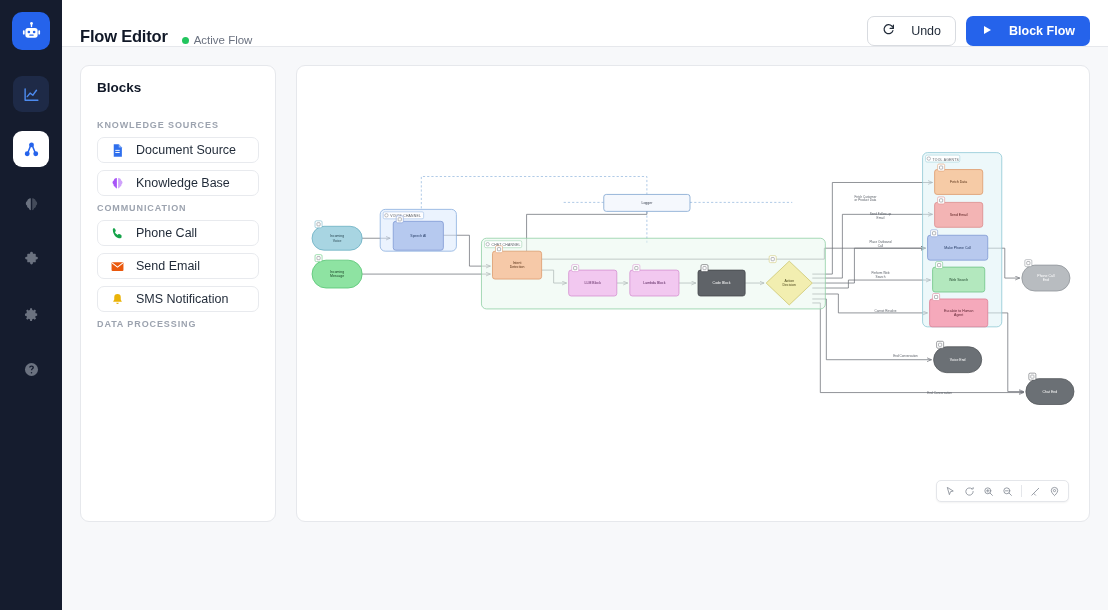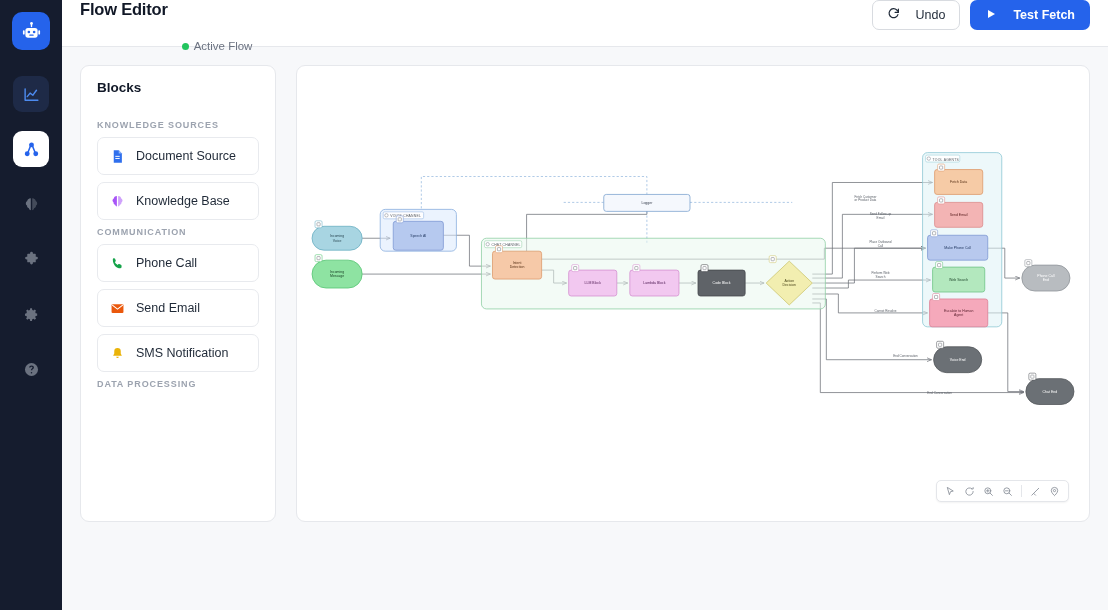--- a/index.html
+++ b/index.html
@@ -28,21 +28,21 @@
   }
   .rail-btn.tint { background: #1e2a47; }
   .rail-btn.active { background: #ffffff; }
   .rail-btn svg { display: block; }
 
   
   .main { flex: 1; display: flex; flex-direction: column; min-width: 0; }
 
   .topbar {
     height: 47px; background: #ffffff; border-bottom: 1px solid #e6e8ec;
-    display: flex; align-items: flex-start; padding: 0 18px; flex: 0 0 47px;
+    display: flex; align-items: flex-end; padding: 0 18px; flex: 0 0 47px;
   }
   .app-title { font-size: 16.5px; font-weight: bold; color: #111827; letter-spacing: -0.2px; }
   .status-wrap { display: flex; align-items: center; gap: 5px; margin-left: 14px; margin-top: 40px; }
   .status-dot { width: 7px; height: 7px; border-radius: 50%; background: #22c55e; }
   .status-text { font-size: 11.5px; color: #6b7280; }
   .topbar-spacer { flex: 1; }
   .btn {
     display: inline-flex; align-items: center; gap: 16px;
     height: 30px; padding: 0 14px; border-radius: 7px;
     font-size: 12.5px; cursor: pointer; border: 1px solid transparent;
@@ -61,21 +61,21 @@
     padding: 14px 16px 0 16px; overflow: hidden; position: relative;
     height: 457px;
   }
   .panel-title { font-size: 13.5px; font-weight: bold; color: #111827; margin-bottom: 25px; }
   .group-label {
     font-size: 9px; letter-spacing: 0.9px; color: #9ca3af;
     font-weight: 700; margin: 4px 0 7px 0; text-transform: uppercase;
   }
   .block-item {
     display: flex; align-items: center; gap: 11px;
-    height: 38px; padding: 0 12px; margin-bottom: 7px;
+    height: 26px; padding: 0 12px; margin-bottom: 7px;
     border: 1px solid #e8eaee; border-radius: 7px; background: #fff;
     cursor: grab;
   }
   .block-item .bi-label { font-size: 12.5px; color: #1f2937; }
   .block-icon { width: 15px; height: 15px; display: flex; align-items: center; justify-content: center; flex: 0 0 15px; }
 
   
   .canvas-wrap {
     flex: 1; background: #fff; border: 1px solid #e6e8ec; border-radius: 9px;
     position: relative; overflow: hidden; height: 457px;
@@ -189,21 +189,21 @@
           </svg>
         </span>
         <span>Undo</span>
       </div>
       <div class="btn btn-test">
         <span>
           <svg width="12" height="12" viewBox="0 0 24 24" fill="#fff">
               <polygon points="6,4 20,12 6,20"></polygon>
             </svg>
         </span>
-        <span>Test Fetch</span>
+        <span>Block Flow</span>
       </div>
     </div>
 
     <div class="body-area">
 
       <div class="panel">
         <div class="panel-title">Blocks</div>
         <div id="blocks-groups">
             <div class="group-label">KNOWLEDGE SOURCES</div>
             <div class="block-item">

